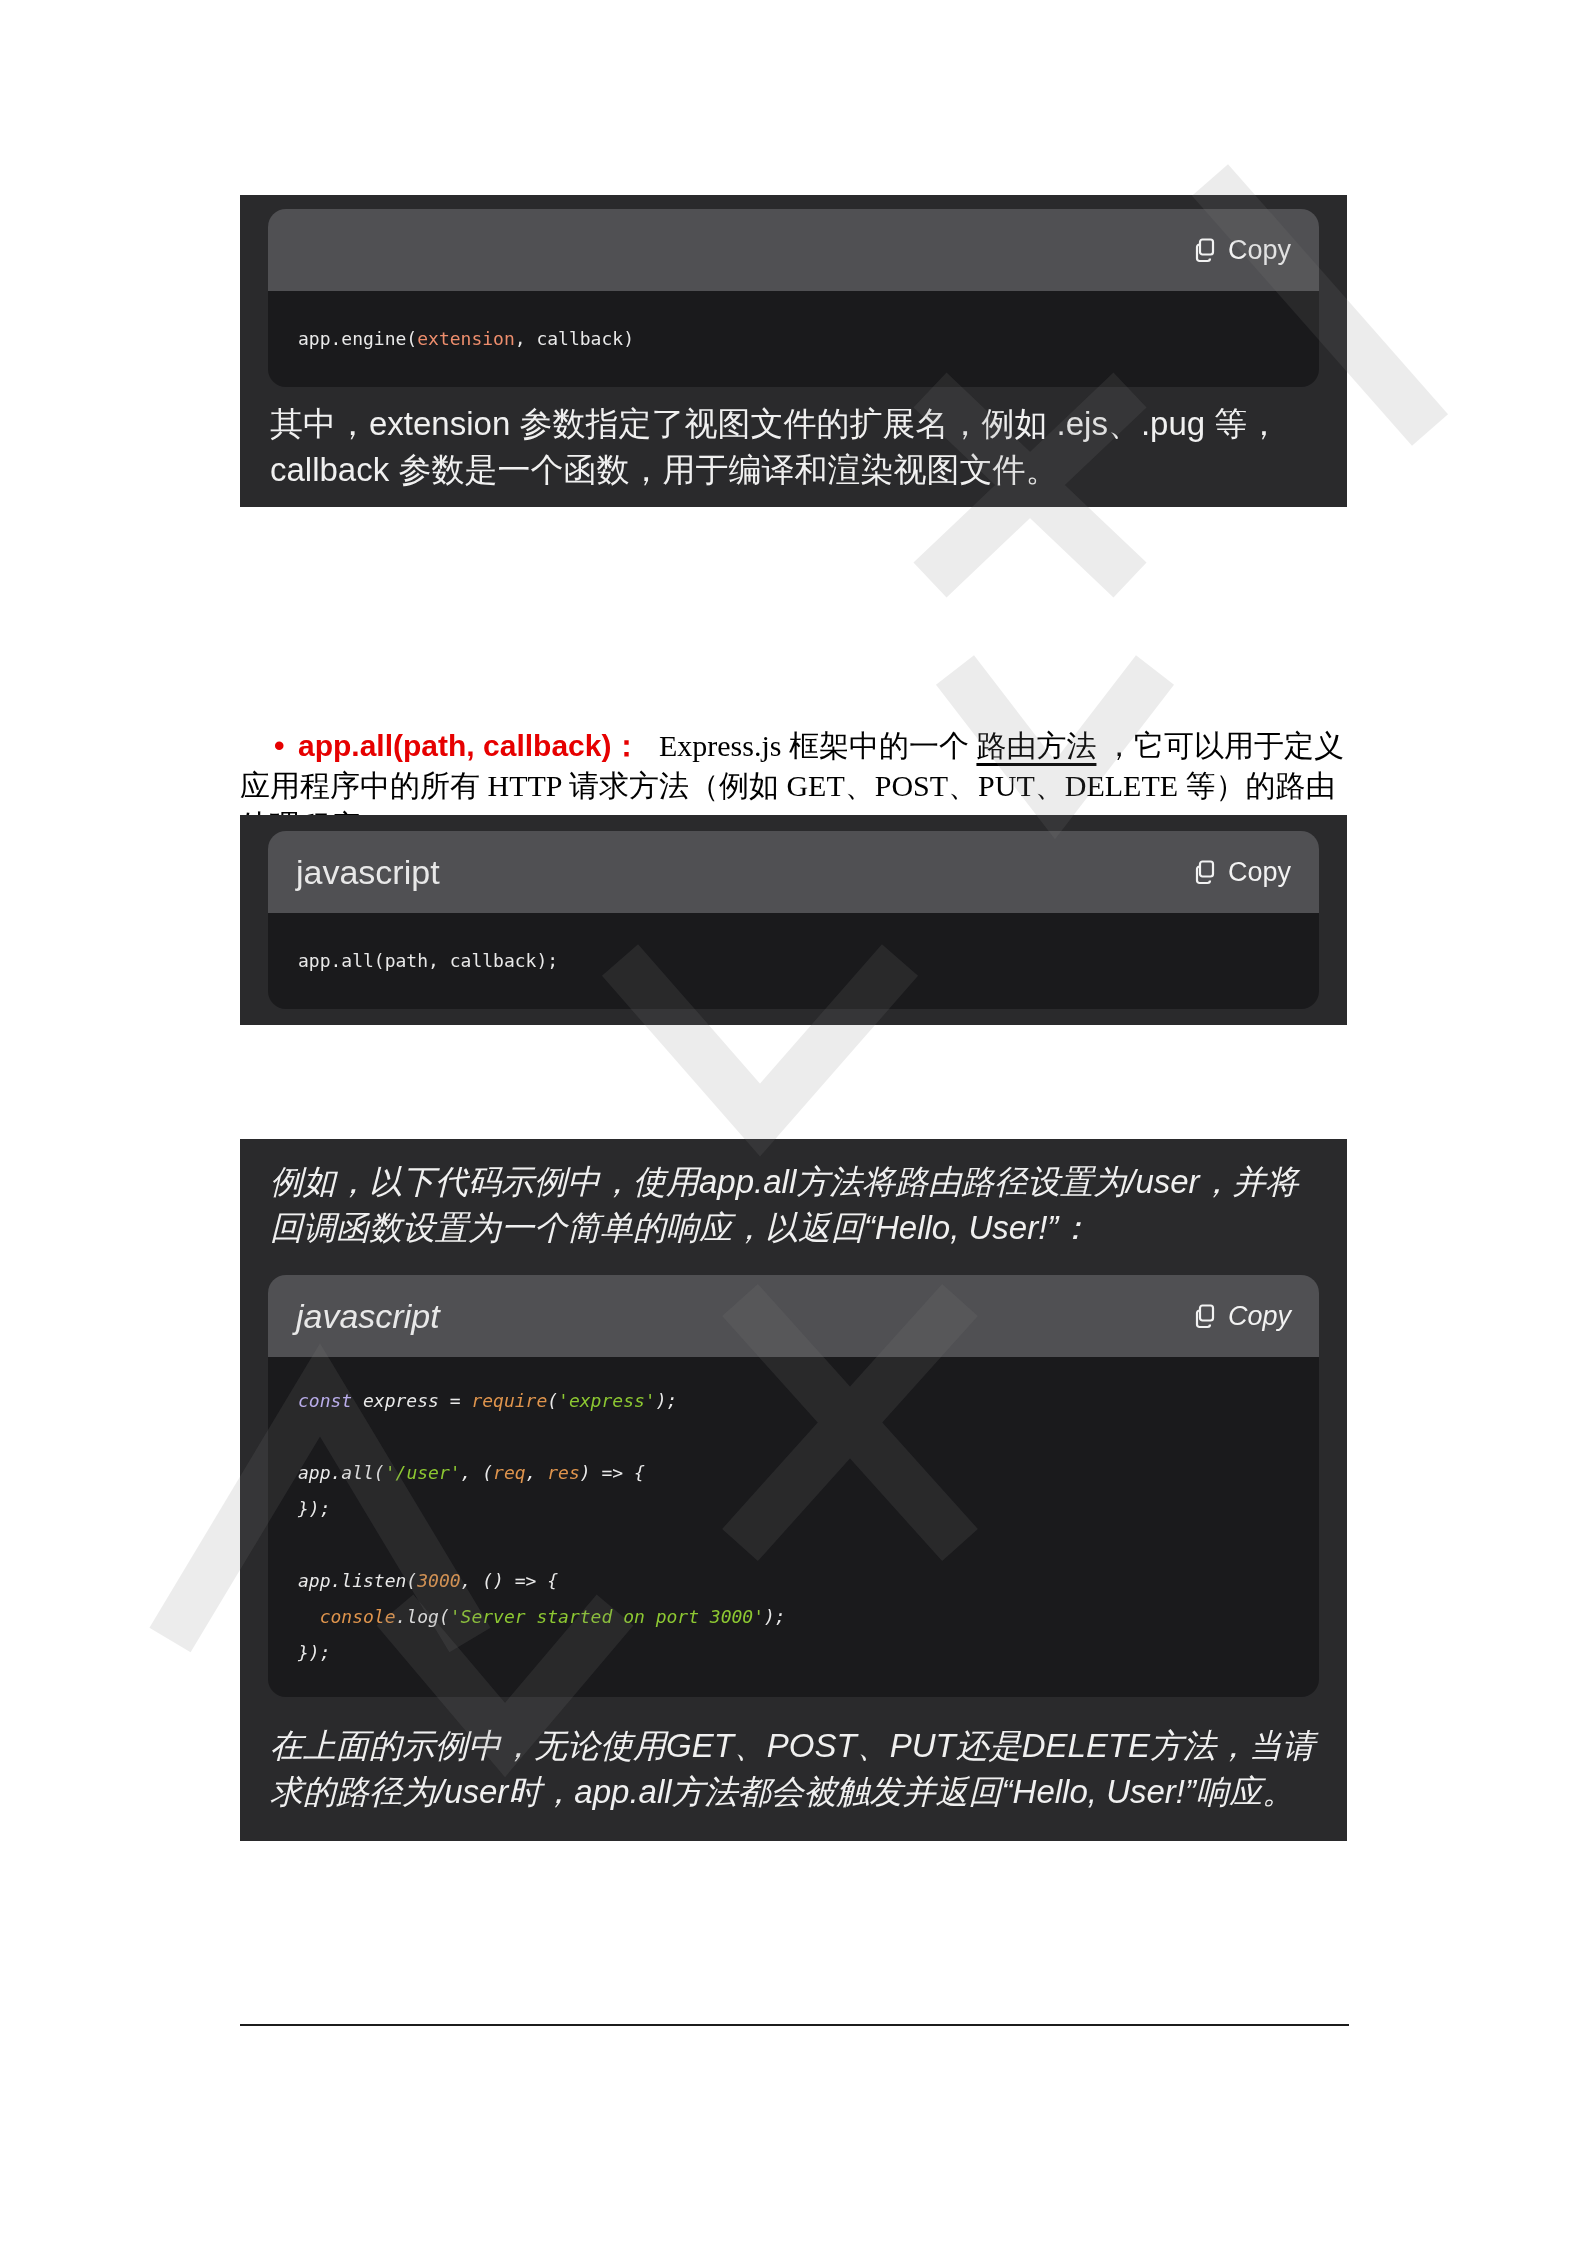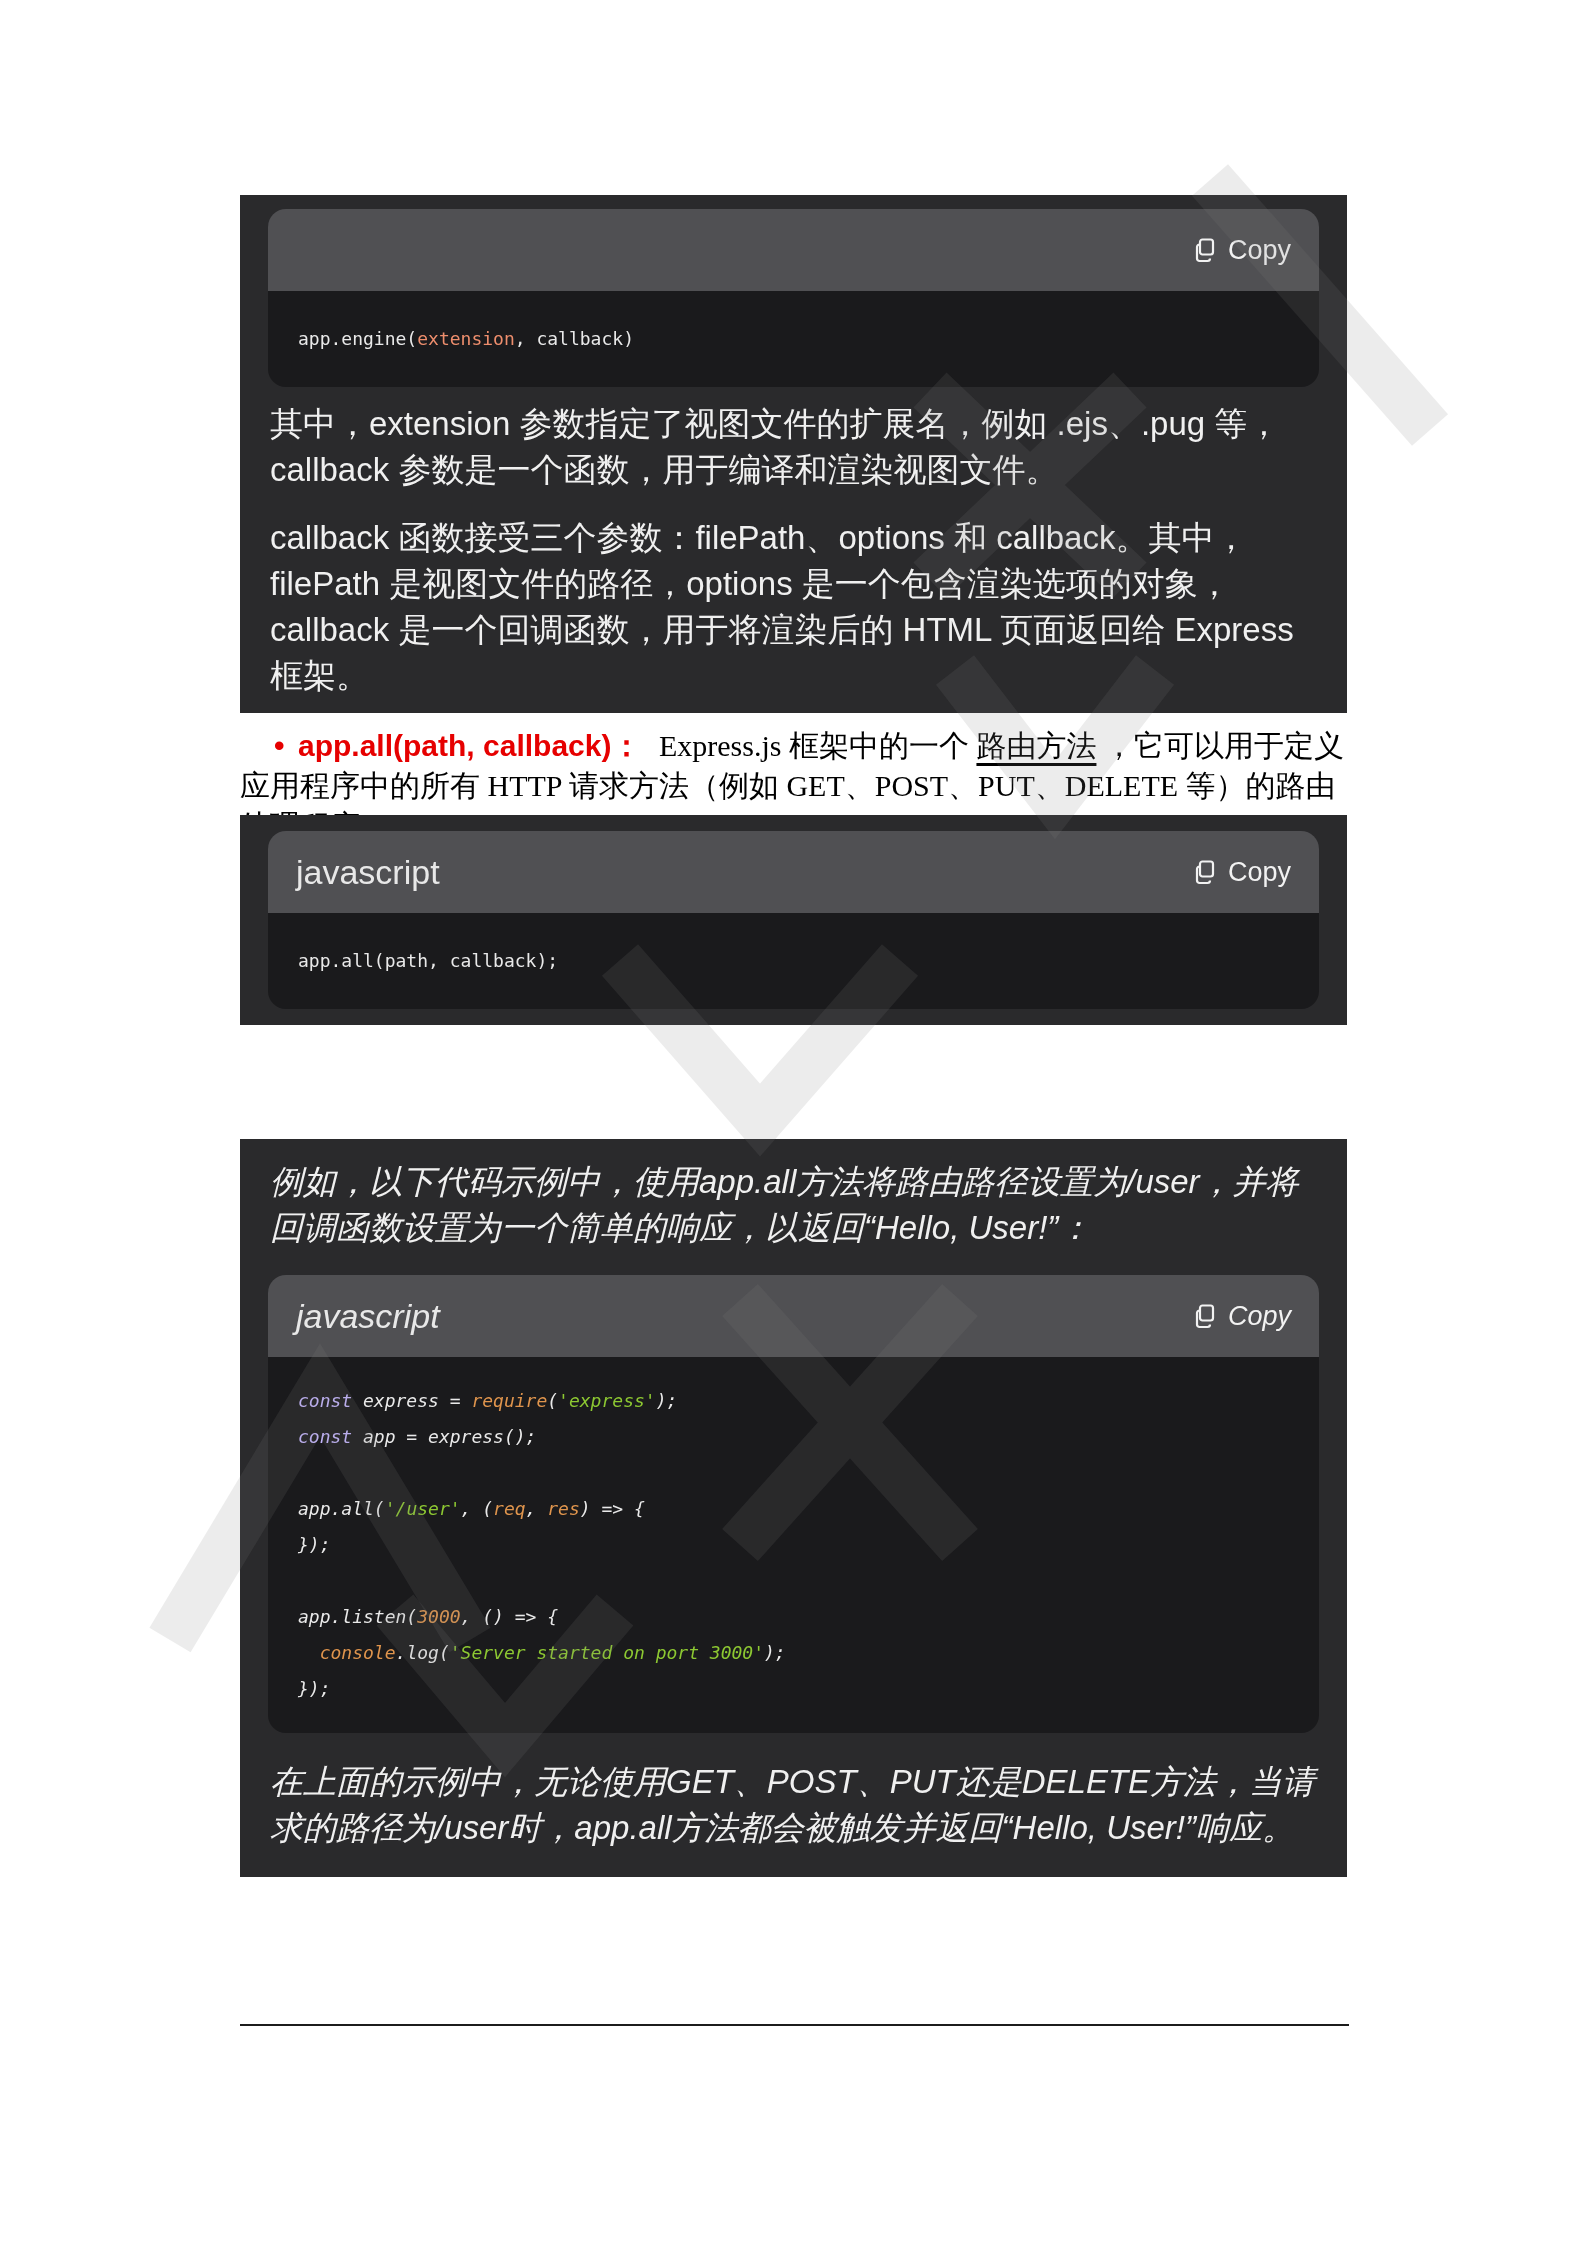--- a/index.html
+++ b/index.html
@@ -67,21 +67,20 @@
             <path d="M18 21.5 a2.5 2.5 0 0 1 -2.5 2.5 H7.5 A2.5 2.5 0 0 1 5 21.5 V10 a2.5 2.5 0 0 1 2.5 -2.5"></path>
           </svg>
           <span>Copy</span>
         </div>
       </div>
       <div class="code-area">
           <div class="code-line"><span class="tok-plain">app.engine(</span><span class="tok-salmon">extension</span><span class="tok-plain">, callback)</span></div>
         </div>
     </div>
     <p class="p-gap-sm">其中，extension 参数指定了视图文件的扩展名，例如 .ejs、.pug 等，callback 参数是一个函数，用于编译和渲染视图文件。</p>
-    <p class="p-gap">callback 函数接受三个参数：filePath、options 和 callback。其中，filePath 是视图文件的路径，options 是一个包含渲染选项的对象，callback 是一个回调函数，用于将渲染后的 HTML 页面返回给 Express 框架。</p>
   </div>
 
   <p id="bullet-line">
     <span class="bullet-marker">•</span>
     <span class="bullet-red">app.all(path, callback)：</span>
     <span>Express.js 框架中的一个</span>
     <span class="u">路由方法</span>
     <span>，它可以用于定义应用程序中的所有 HTTP 请求方法（例如 GET、POST、PUT、DELETE 等）的路由处理程序</span>
   </p>
 
@@ -111,21 +110,20 @@
         <div class="copy-btn">
           <svg width="26" height="26" viewBox="0 0 26 26" fill="none" stroke="#f2f2f2" stroke-width="2.2">
             <rect x="8" y="2.5" width="13" height="15" rx="2.5"></rect>
             <path d="M18 21.5 a2.5 2.5 0 0 1 -2.5 2.5 H7.5 A2.5 2.5 0 0 1 5 21.5 V10 a2.5 2.5 0 0 1 2.5 -2.5"></path>
           </svg>
           <span>Copy</span>
         </div>
       </div>
       <div class="code-area">
           <div class="code-line"><span class="tok-purple">const</span><span class="tok-plain"> express = </span><span class="tok-orange">require</span><span class="tok-plain">(</span><span class="tok-green">'express'</span><span class="tok-plain">);</span></div>
-          <div class="code-line"><span class="tok-purple">const</span><span class="tok-plain"> app = express();</span></div>
           <div class="code-line">&nbsp;</div>
           <div class="code-line"><span class="tok-plain">app.all(</span><span class="tok-green">'/user'</span><span class="tok-plain">, (</span><span class="tok-orange">req</span><span class="tok-plain">, </span><span class="tok-orange">res</span><span class="tok-plain">) =&gt; {</span></div>
           <div class="code-line"><span class="tok-plain">});</span></div>
           <div class="code-line">&nbsp;</div>
           <div class="code-line"><span class="tok-plain">app.listen(</span><span class="tok-orange">3000</span><span class="tok-plain">, () =&gt; {</span></div>
           <div class="code-line"><span class="tok-plain">  </span><span class="tok-orange">console</span><span class="tok-plain">.log(</span><span class="tok-green">'Server started on port 3000'</span><span class="tok-plain">);</span></div>
           <div class="code-line"><span class="tok-plain">});</span></div>
         </div>
     </div>
     <p class="p-gap" style="margin-top:26px;">在上面的示例中，无论使用GET、POST、PUT还是DELETE方法，当请求的路径为/user时，app.all方法都会被触发并返回“Hello, User!”响应。</p>

